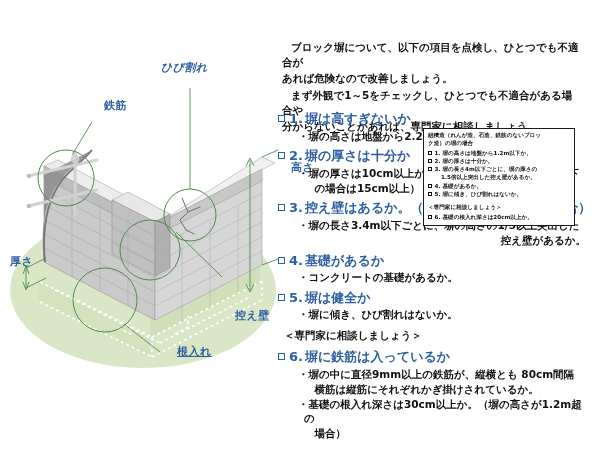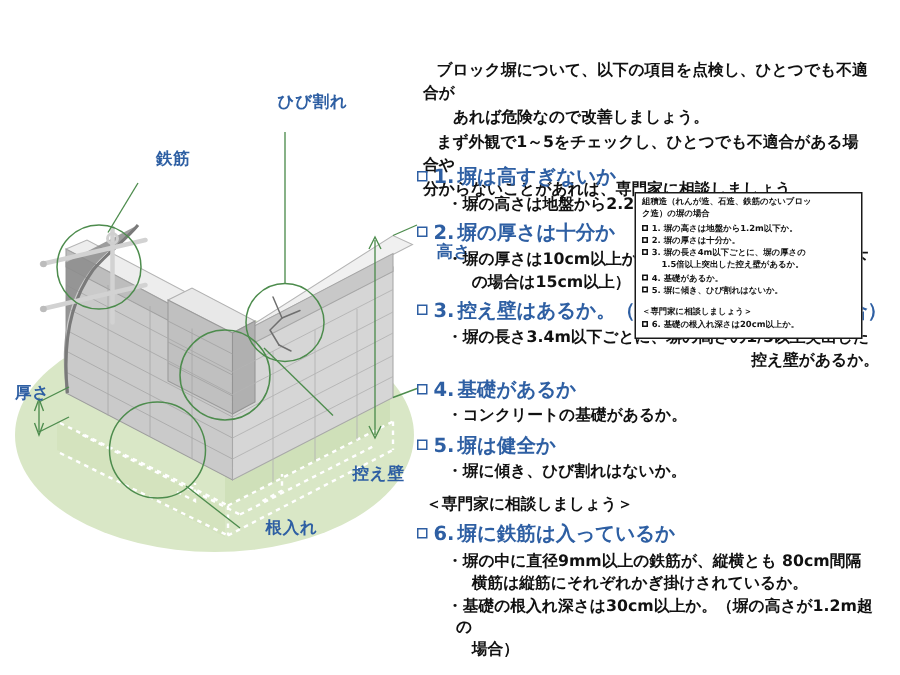--- a/index.html
+++ b/index.html
@@ -191,33 +191,33 @@
 
       <g stroke="#4d8c4d" stroke-width="0.9" fill="none">
         <path d="M26,268 L26,288"></path>
         <path d="M26,268 L46,258"></path>
         <path d="M26,288 L46,278"></path>
         <path d="M23,274 L26,266 L29,274"></path>
         <path d="M23,282 L26,290 L29,282"></path>
       </g>
     </svg>
 
-    <div class="dlabel" style="left:185px;top:62px;">ひび割れ</div>
+    <div class="dlabel" style="left:161px;top:62px;font-style:italic;">ひび割れ</div>
     <div class="dlabel" style="left:104px;top:100px;">鉄筋</div>
     <div class="dlabel" style="left:247px;top:162px;padding-left:44px;">高さ</div>
     <div class="dlabel" style="left:10px;top:256px;">厚さ</div>
     <div class="dlabel" style="left:235px;top:310px;">控え壁</div>
-    <div class="dlabel" style="left:177px;top:346px;">根入れ</div>
+    <div class="dlabel" style="left:177px;top:346px;text-decoration:underline;">根入れ</div>
   </div>
 
   <div class="panel">
 
     <div class="intro">
       <p><span>ブロック塀について、以下の項目を点検し、ひとつでも不適合が</span></p>
-      <p style="text-indent:0;margin-left:20px;"><span>あれば危険なので改善しましょう。</span></p>
+      <p style="text-indent:0;"><span>あれば危険なので改善しましょう。</span></p>
       <p><span>まず外観で1～5をチェックし、ひとつでも不適合がある場合や</span></p>
       <p style="text-indent:0;"><span>分からないことがあれば、専門家に相談しましょう。</span></p>
     </div>
 
     <div class="list">
 
       <div class="item">
         <div class="item-head">
           <span class="cbx"></span><span class="num">1.</span><span>塀は高すぎないか</span>
         </div>

